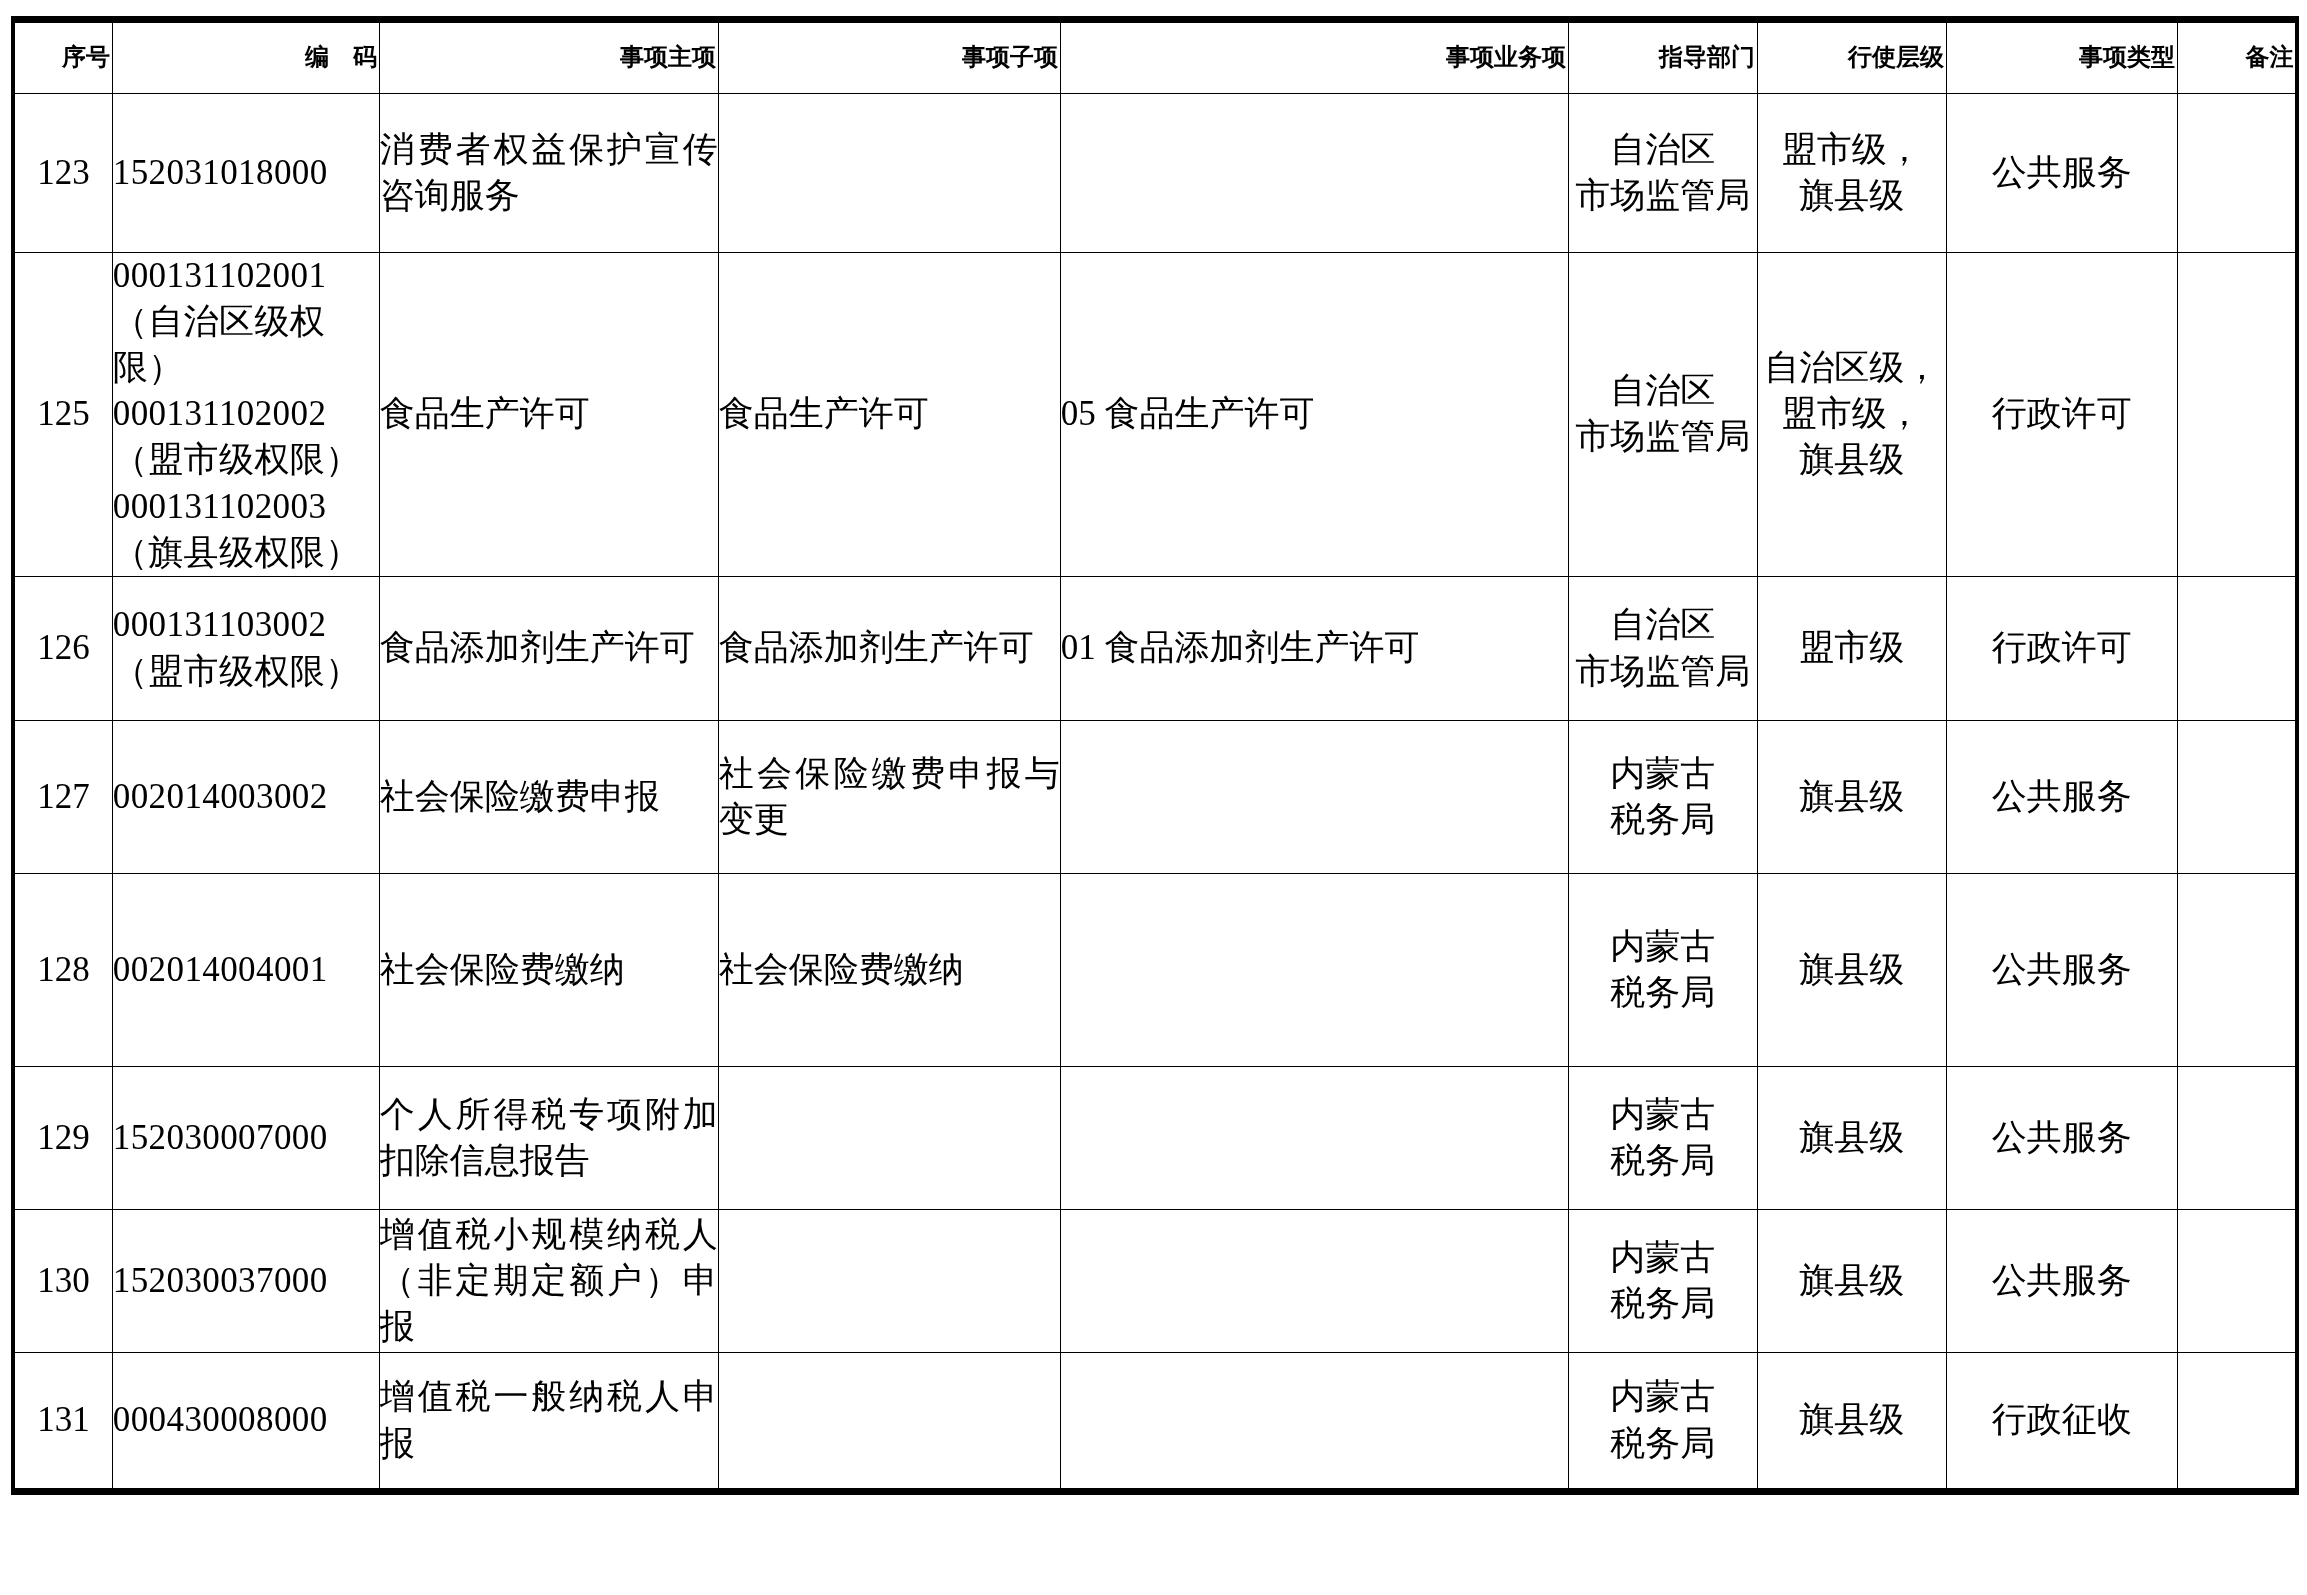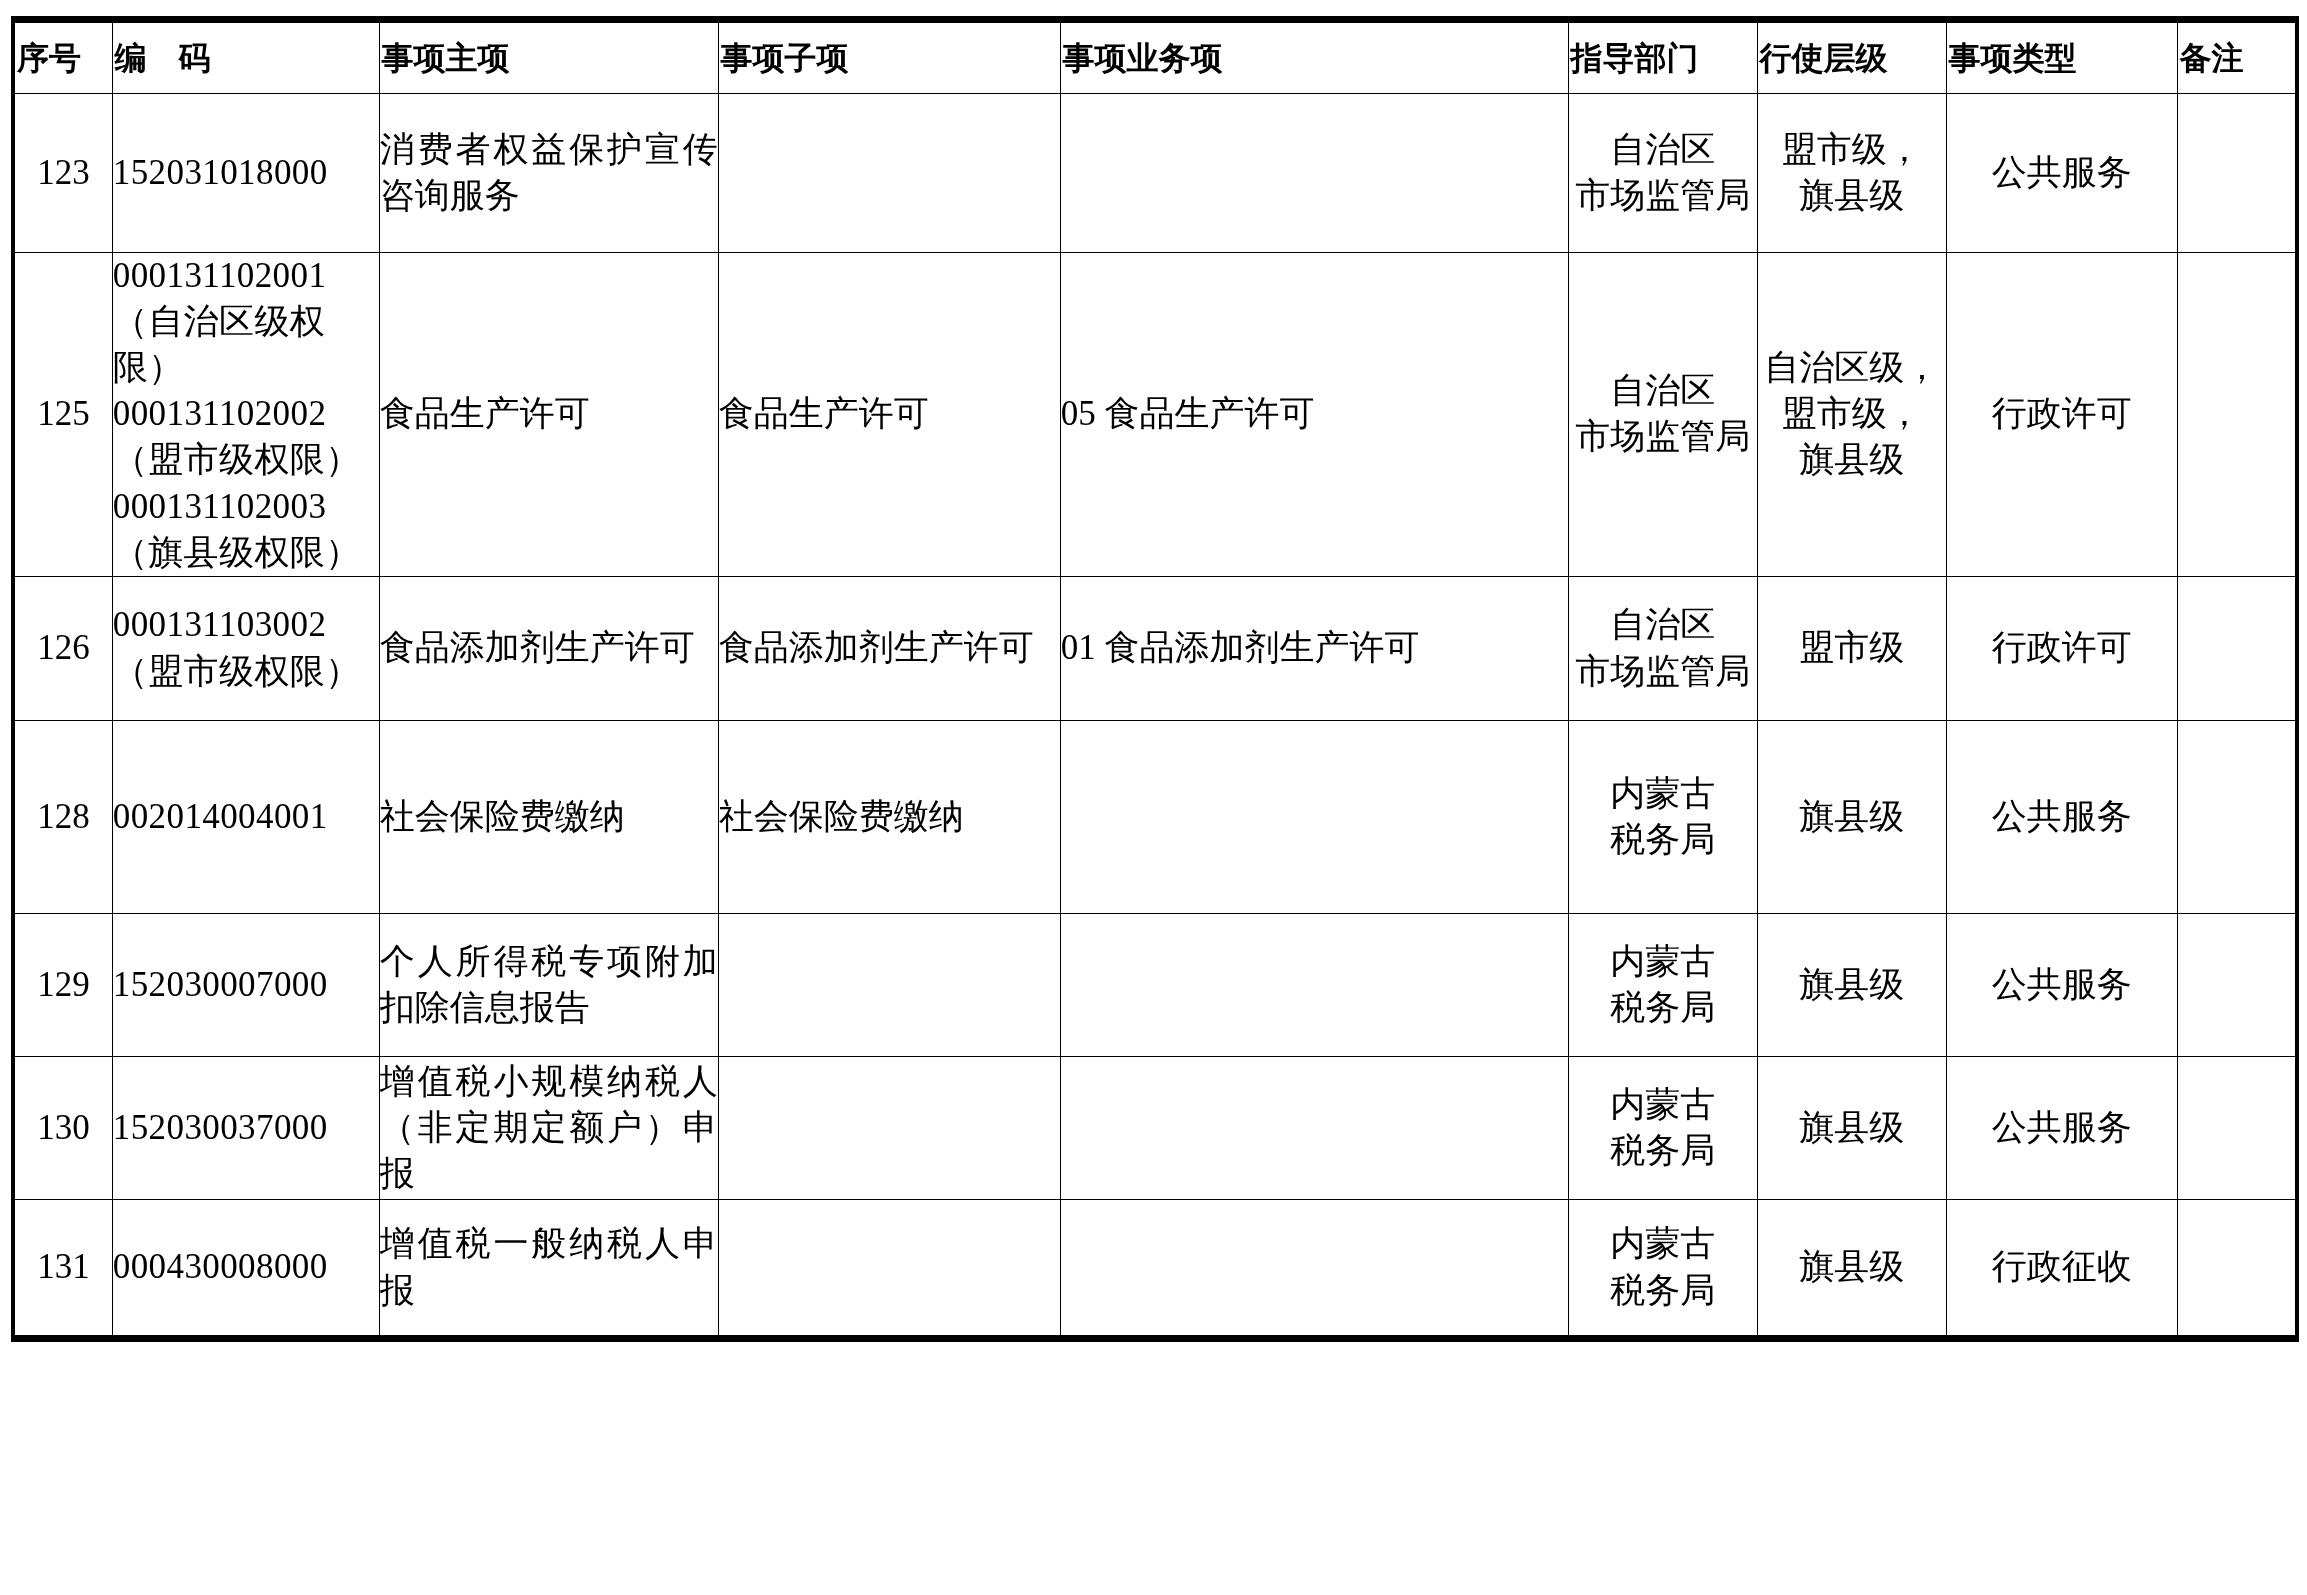--- a/index.html
+++ b/index.html
@@ -29,22 +29,22 @@
   table.doc th, table.doc td {
     border: 1.7px solid #000;
     vertical-align: middle;
     overflow: hidden;
     font-size: 35px;
     line-height: 1.32;
     padding: 0;
   }
   table.doc th {
     font-weight: bold;
-    font-size: 32px;
-    text-align: left;
+    font-size: 24px;
+    text-align: right;
     padding: 7px 1.7px;
   }
   td.num {
     text-align: center;
   }
   td.code {
     text-align: left;
     white-space: pre-line;
     font-size: 32px;
     line-height: 1.36;
@@ -129,20 +129,32 @@
 （盟市级权限）</td>
         <td class="txt">食品添加剂生产许可</td>
         <td class="txt">食品添加剂生产许可</td>
         <td class="txt">01 食品添加剂生产许可</td>
         <td class="ctr">自治区
 市场监管局</td>
         <td class="ctr">盟市级</td>
         <td class="ctr">行政许可</td>
         <td class="ctr"></td>
       </tr>
+      <tr style="height:153px">
+        <td class="num">127</td>
+        <td class="code">002014003002</td>
+        <td class="txt">社会保险缴费申报</td>
+        <td class="txt">社会保险缴费申报与变更</td>
+        <td class="txt"></td>
+        <td class="ctr">内蒙古
+税务局</td>
+        <td class="ctr">旗县级</td>
+        <td class="ctr">公共服务</td>
+        <td class="ctr"></td>
+      </tr>
       <tr style="height:193px">
         <td class="num">128</td>
         <td class="code">002014004001</td>
         <td class="txt">社会保险费缴纳</td>
         <td class="txt">社会保险费缴纳</td>
         <td class="txt"></td>
         <td class="ctr">内蒙古
 税务局</td>
         <td class="ctr">旗县级</td>
         <td class="ctr">公共服务</td>

